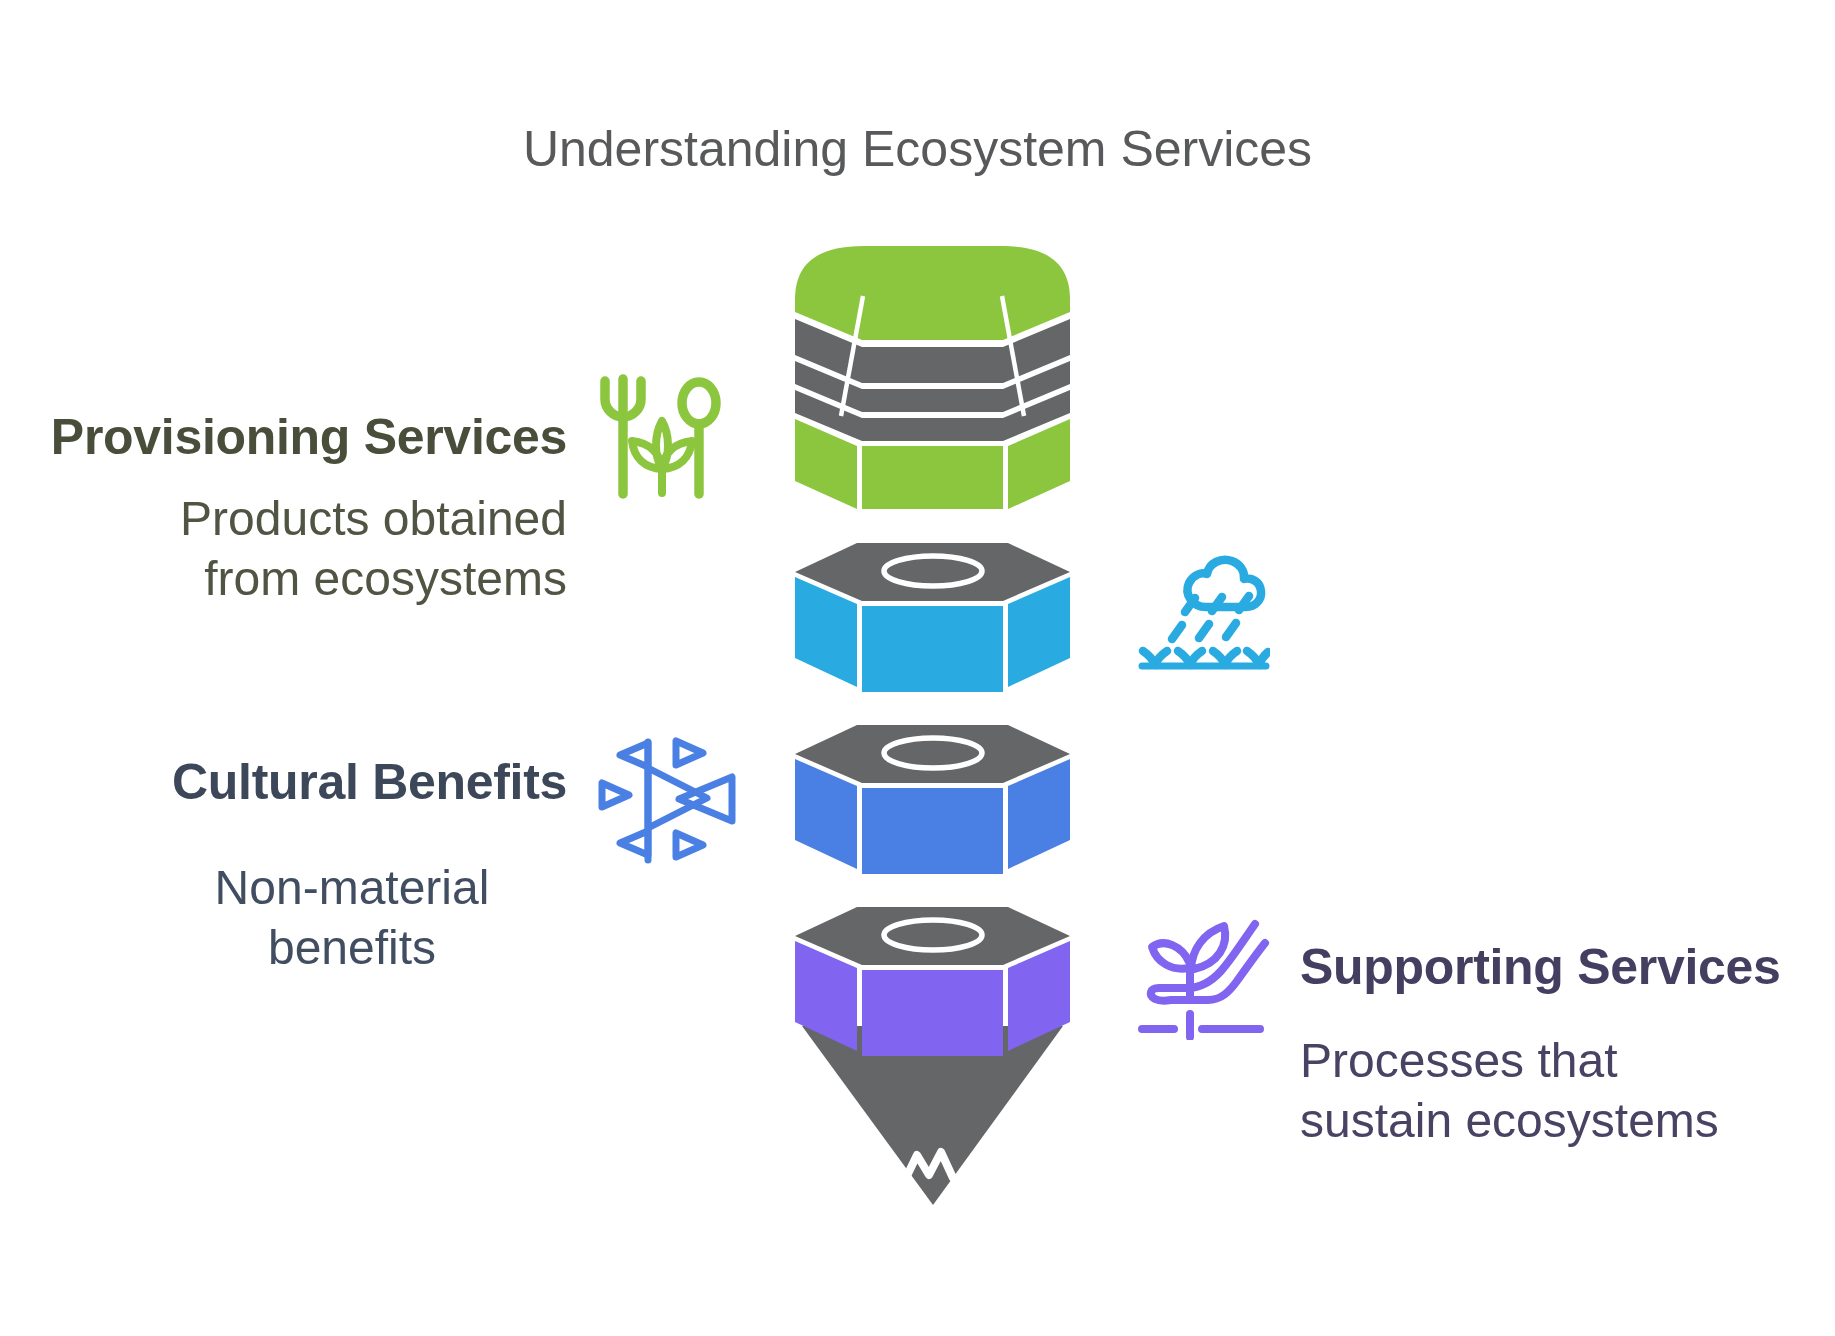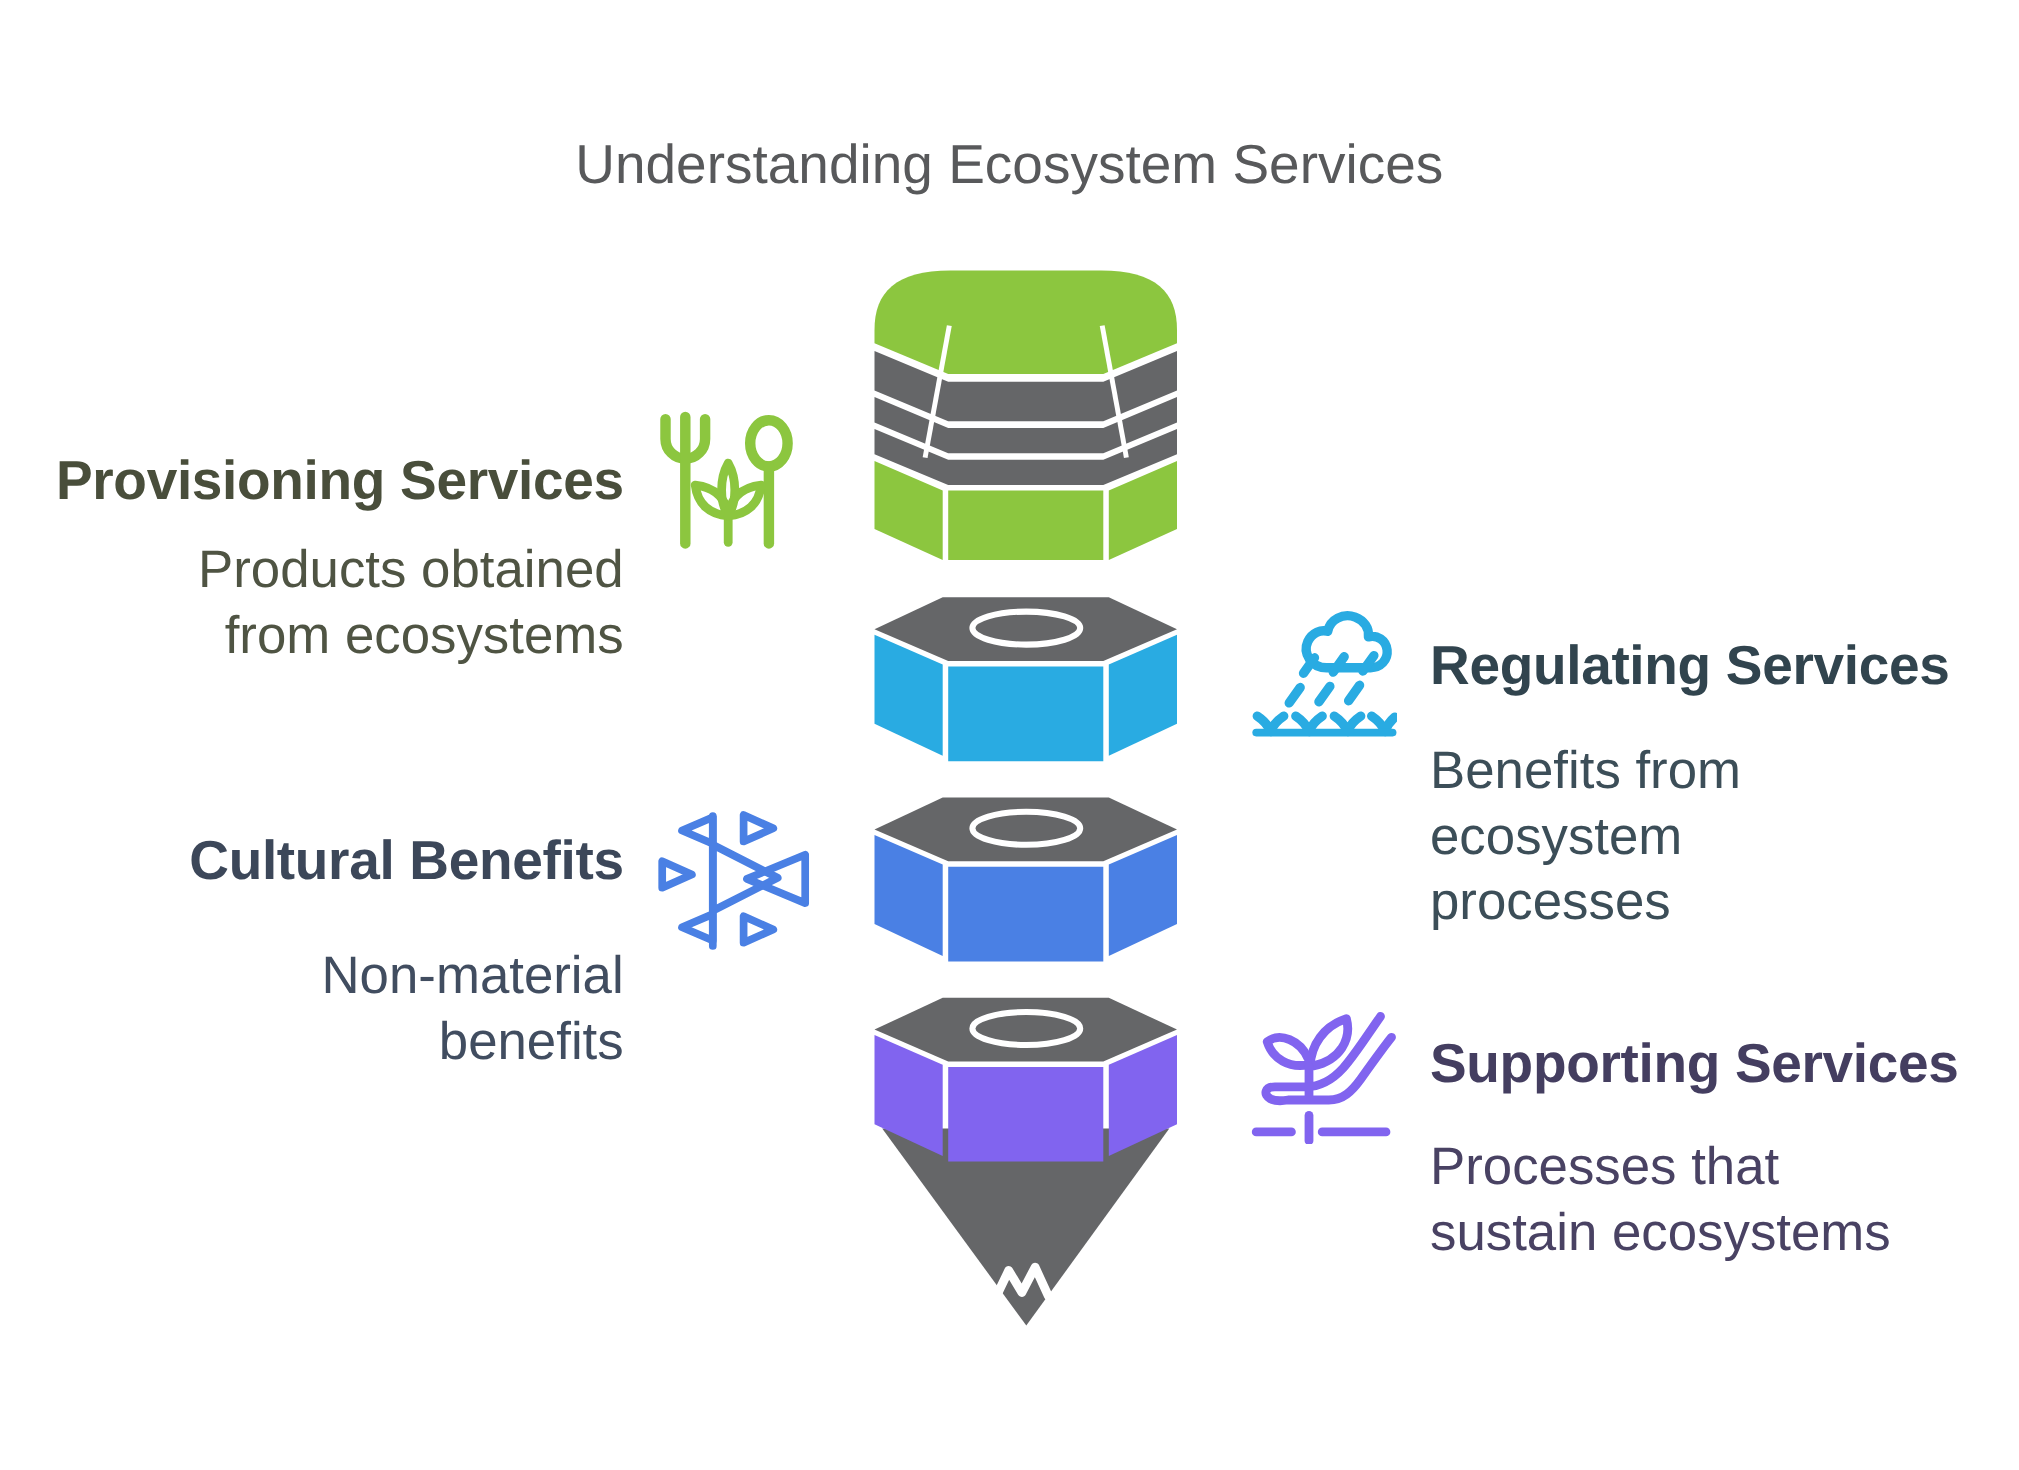--- a/index.html
+++ b/index.html
@@ -32,21 +32,21 @@
   .sec-provisioning{top:410px;right:1268px;}
   .sec-provisioning .sec-title{color:#494E3B;text-align:center;}
   .sec-provisioning .sec-desc{color:#4F5443;margin-top:24px;margin-left:auto;}
 
   .sec-regulating{top:578px;left:1300px;}
   .sec-regulating .sec-title{color:#31444E;}
   .sec-regulating .sec-desc{color:#3C4E58;margin-top:38px;}
 
   .sec-cultural{top:755px;right:1268px;}
   .sec-cultural .sec-title{color:#3C4759;}
-  .sec-cultural .sec-desc{color:#414D60;margin-top:48px;margin-left:auto;}
+  .sec-cultural .sec-desc{color:#414D60;margin-top:48px;margin-left:auto;text-align:center;}
 
   .sec-supporting{top:940px;left:1300px;}
   .sec-supporting .sec-title{color:#443E60;}
   .sec-supporting .sec-desc{color:#494263;margin-top:36px;}
 
   .icon{position:absolute;}
   .icon-provisioning{left:595px;top:372px;}
   .icon-regulating{left:1138px;top:550px;}
   .icon-cultural{left:596px;top:733px;}
   .icon-supporting{left:1134px;top:910px;}
@@ -102,24 +102,20 @@
       <polygon points="862,970 1003,970 1003,1056 862,1056" fill="#8164EF"></polygon>
       <polygon points="1008,968 1070,941 1070,1022 1008,1051" fill="#8164EF"></polygon>
     </g>
   </svg>
 
   <div class="sec sec-left sec-provisioning">
     <div class="sec-title">Provisioning Services</div>
     <div class="sec-desc">Products obtained from ecosystems</div>
   </div>
 
-  <div class="sec sec-right sec-regulating">
-    <div class="sec-title">Regulating Services</div>
-    <div class="sec-desc">Benefits from ecosystem processes</div>
-  </div>
 
   <div class="sec sec-left sec-cultural">
     <div class="sec-title">Cultural Benefits</div>
     <div class="sec-desc">Non-material benefits</div>
   </div>
 
   <div class="sec sec-right sec-supporting">
     <div class="sec-title">Supporting Services</div>
     <div class="sec-desc">Processes that sustain ecosystems</div>
   </div>

